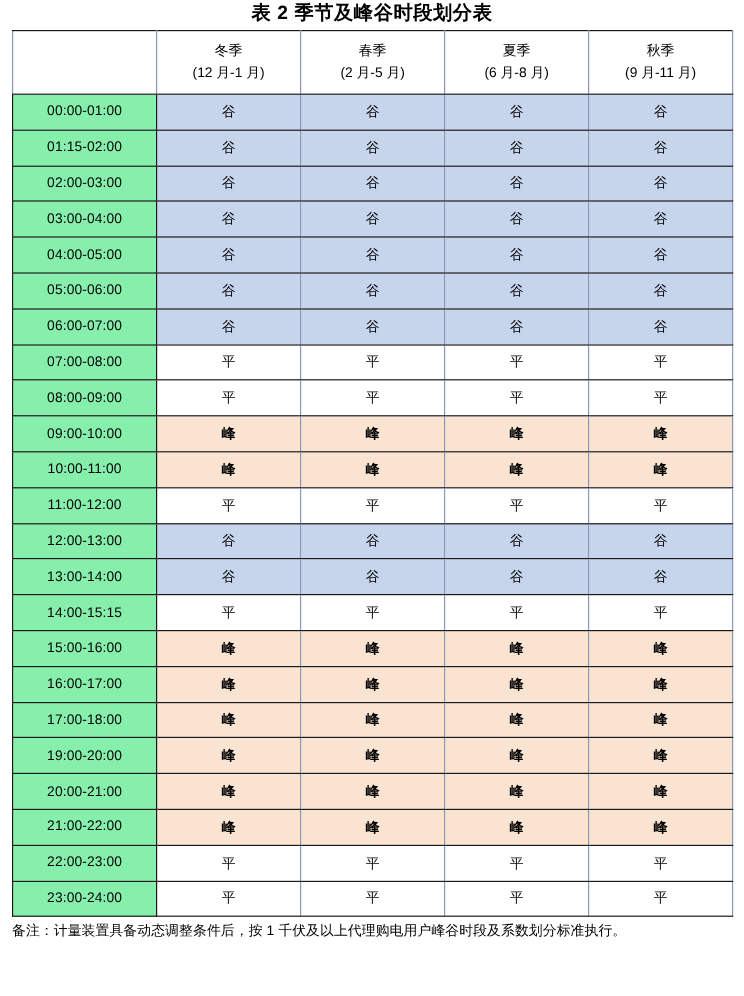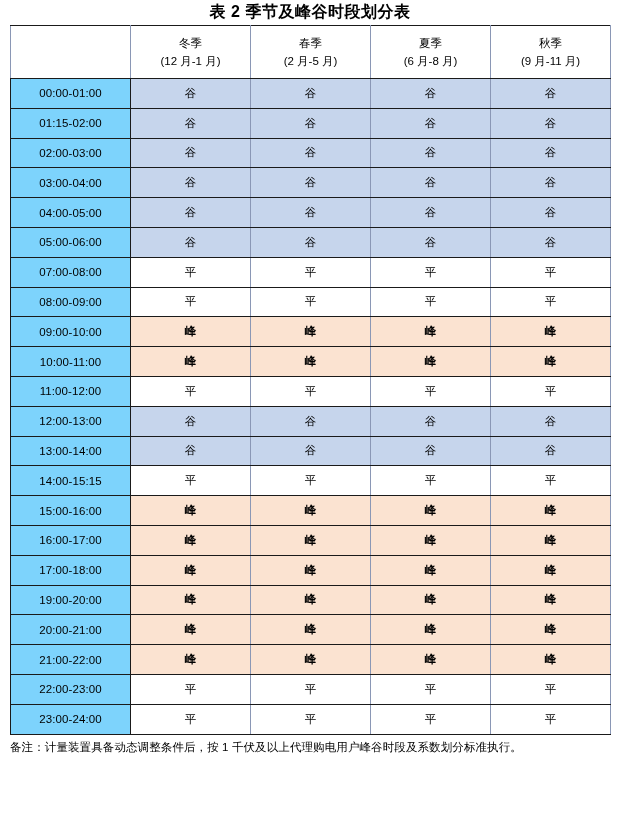--- a/index.html
+++ b/index.html
@@ -60,21 +60,21 @@
     border-left: 1px solid #1a1a1a;
     border-right: 1px solid #1a1a1a;
   }
   thead th .l1 { display: block; line-height: 18px; }
   thead th .l2 { display: block; line-height: 18px; }
   tbody td {
     height: 28.8px;
     font-size: 11.5px;
   }
   tbody td.time {
-    background: #7dd3fc;
+    background: #86efac;
     border-left: 1px solid #1a1a1a;
     border-right: 1px solid #1a1a1a;
     letter-spacing: 0.1px;
   }
   tbody td.v-gu {
     background: #c6d5ec;
     font-weight: normal;
   }
   tbody td.v-feng {
     background: #fbe3d1;
@@ -169,20 +169,27 @@
           <td class="v-gu">谷</td>
         </tr>
         <tr>
           <td class="time">05:00-06:00</td>
           <td class="v-gu">谷</td>
           <td class="v-gu">谷</td>
           <td class="v-gu">谷</td>
           <td class="v-gu">谷</td>
         </tr>
         <tr>
+          <td class="time">06:00-07:00</td>
+          <td class="v-gu">谷</td>
+          <td class="v-gu">谷</td>
+          <td class="v-gu">谷</td>
+          <td class="v-gu">谷</td>
+        </tr>
+        <tr>
           <td class="time">07:00-08:00</td>
           <td class="v-ping">平</td>
           <td class="v-ping">平</td>
           <td class="v-ping">平</td>
           <td class="v-ping">平</td>
         </tr>
         <tr>
           <td class="time">08:00-09:00</td>
           <td class="v-ping">平</td>
           <td class="v-ping">平</td>

